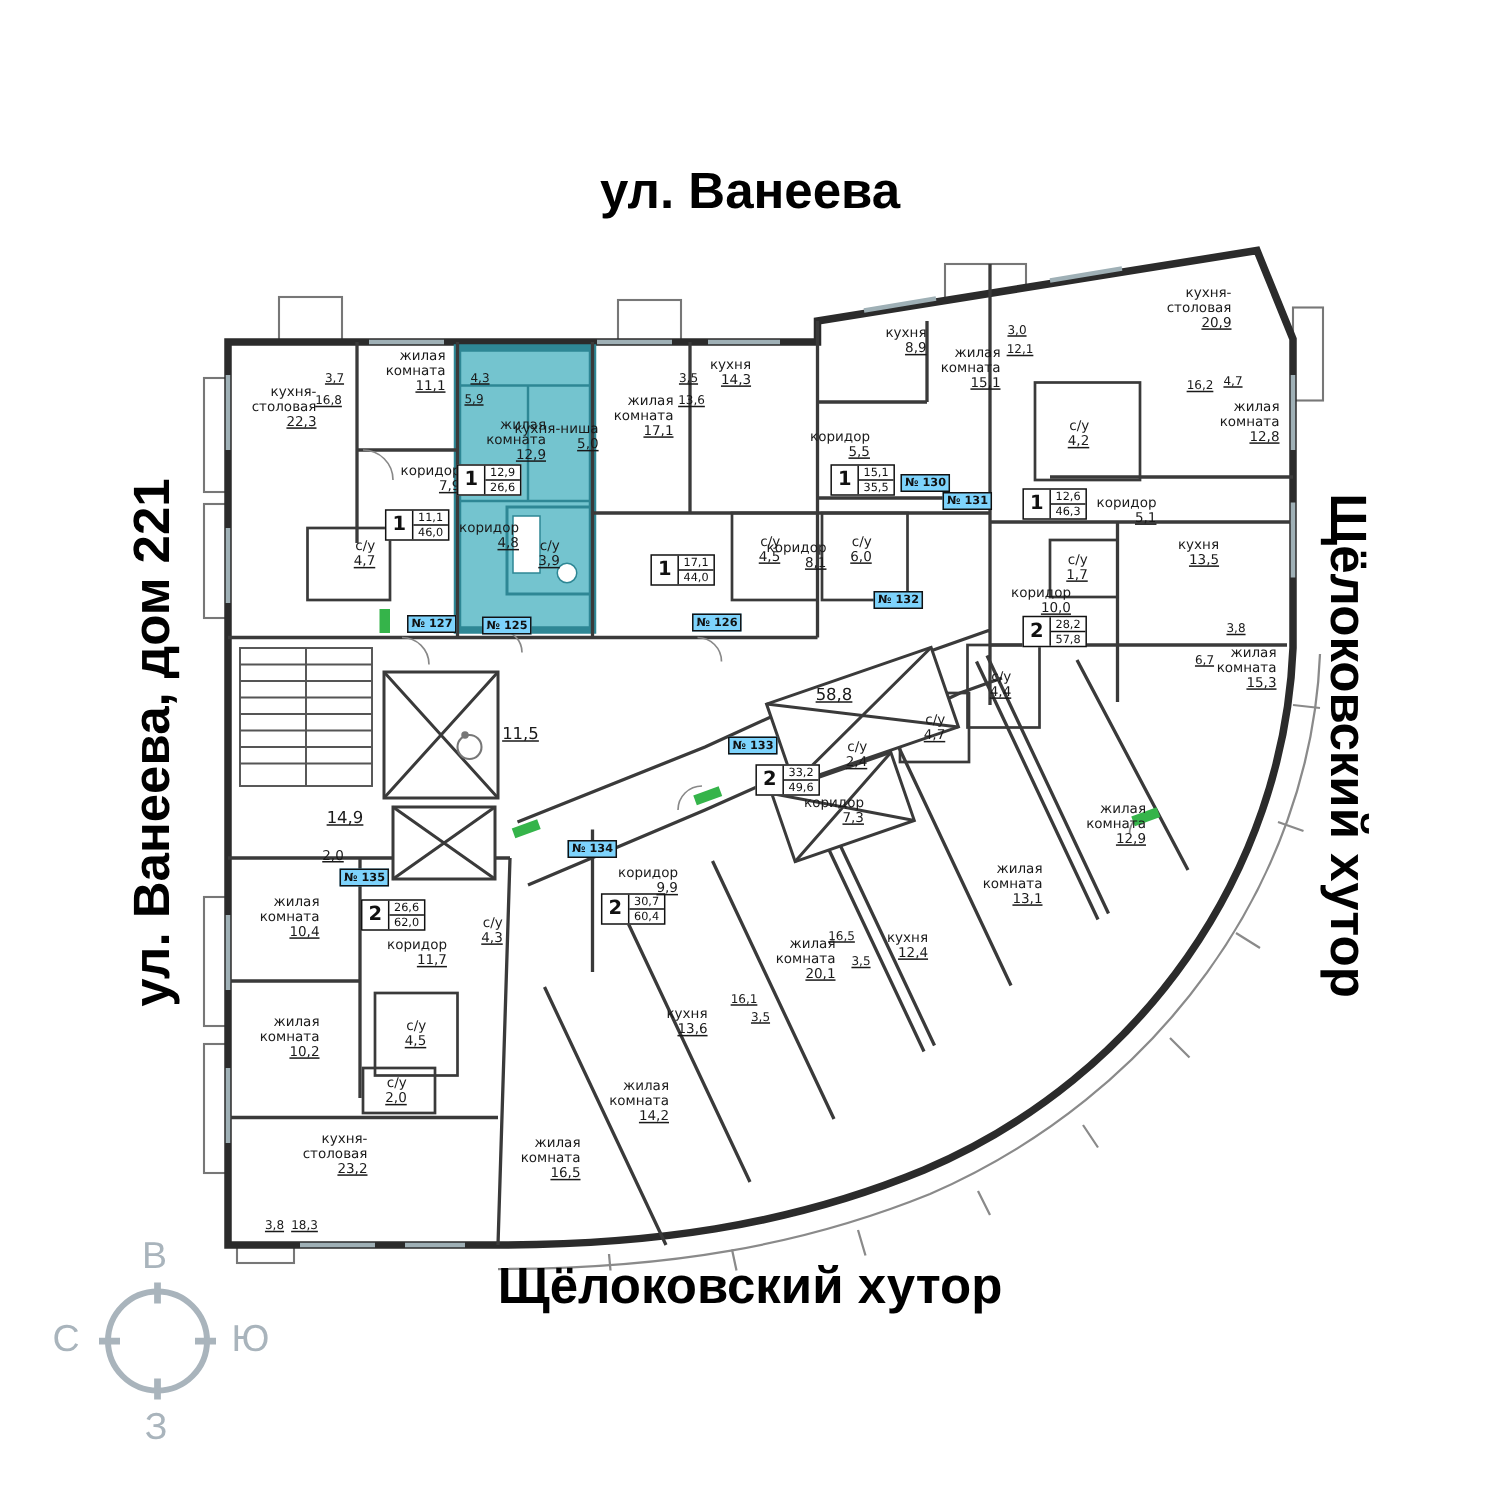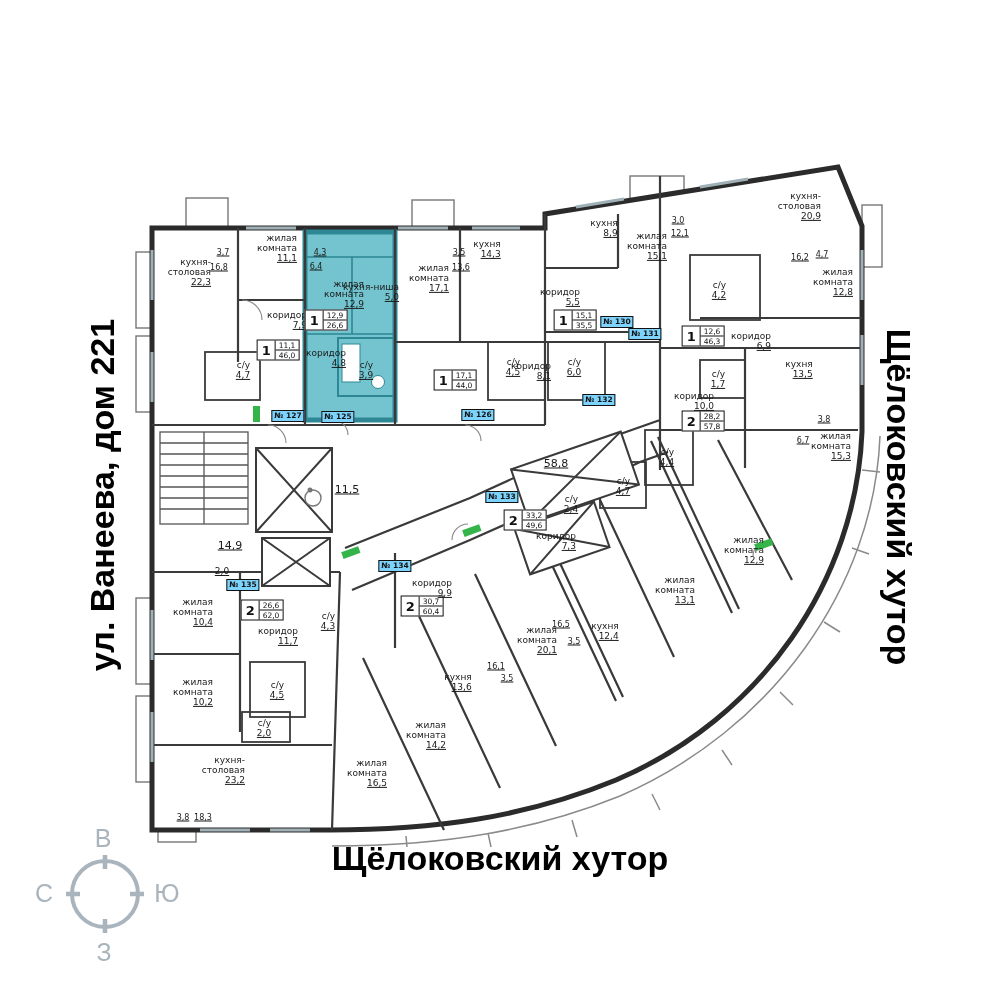--- a/index.html
+++ b/index.html
@@ -143,20 +143,21 @@
     <circle cx="313" cy="498" r="8"></circle>
         <circle cx="310" cy="490" r="2.5" fill="#777" stroke="none"></circle>
   </g>
 
   <g stroke="#a9b4bc" fill="none" stroke-width="4">
     <circle cx="105" cy="894" r="33"></circle>
     <path d="M105,855 V869 M105,919 V933 M66,894 H80 M130,894 H144" stroke-width="4.5"></path>
   </g>
 </svg>
 
+<div class="street" style="left:500px;top:128px">ул. Ванеева</div>
 <div class="street vl" style="left:102px;top:495px">ул. Ванеева, дом 221</div>
 <div class="street vr" style="left:898px;top:497px">Щёлоковский хутор</div>
 <div class="street" style="left:500px;top:858px">Щёлоковский хутор</div>
 
 <span class="cletter" style="left:103px;top:838px">В</span>
 <span class="cletter" style="left:167px;top:893px">Ю</span>
 <span class="cletter" style="left:104px;top:952px">З</span>
 <span class="cletter" style="left:44px;top:893px">С</span>
 
 <span class="common" style="left:230px;top:545px">14,9</span>
@@ -185,21 +186,21 @@
   <span class="vals">
         <span>12,9</span>
         <span>26,6</span>
       </span>
 </div>
 <div class="lbl" style="left:331px;top:294px"><span class="nm">жилая комната</span><span class="ar">12,9</span></div>
 <div class="lbl" style="left:371px;top:292px"><span class="nm">кухня-ниша</span><span class="ar">5,0</span></div>
 <div class="lbl" style="left:326px;top:358px"><span class="nm">коридор</span><span class="ar">4,8</span></div>
 <div class="lbl" style="left:366px;top:370px"><span class="nm">с/у</span><span class="ar">3,9</span></div>
 <span class="dim" style="left:320px;top:252px">4,3</span>
-<span class="dim" style="left:316px;top:266px">6,4</span>
+<span class="dim" style="left:316px;top:266px">5,9</span>
 
 <div class="plate" style="left:478px;top:415px">№ 126</div>
 <div class="badge" style="left:455px;top:380px">
   <span class="n">1</span>
   <span class="vals">
         <span>17,1</span>
         <span>44,0</span>
       </span>
 </div>
 <div class="lbl" style="left:416px;top:278px"><span class="nm">жилая комната</span><span class="ar">17,1</span></div>
@@ -227,21 +228,21 @@
 <div class="plate" style="left:645px;top:334px">№ 131</div>
 <div class="badge" style="left:703px;top:336px">
   <span class="n">1</span>
   <span class="vals">
         <span>12,6</span>
         <span>46,3</span>
       </span>
 </div>
 <div class="lbl" style="left:788px;top:206px"><span class="nm">кухня-столовая</span><span class="ar">20,9</span></div>
 <div class="lbl" style="left:820px;top:282px"><span class="nm">жилая комната</span><span class="ar">12,8</span></div>
-<div class="lbl" style="left:751px;top:341px"><span class="nm">коридор</span><span class="ar">6,9</span></div>
+<div class="lbl" style="left:751px;top:341px"><span class="nm">коридор</span><span class="ar">5,1</span></div>
 <div class="lbl" style="left:719px;top:290px"><span class="nm">с/у</span><span class="ar">4,2</span></div>
 <span class="dim" style="left:800px;top:257px">16,2</span>
 <span class="dim" style="left:822px;top:254px">4,7</span>
 
 <div class="plate" style="left:599px;top:400px">№ 132</div>
 <div class="badge" style="left:703px;top:421px">
   <span class="n">2</span>
   <span class="vals">
         <span>28,2</span>
         <span>57,8</span>

